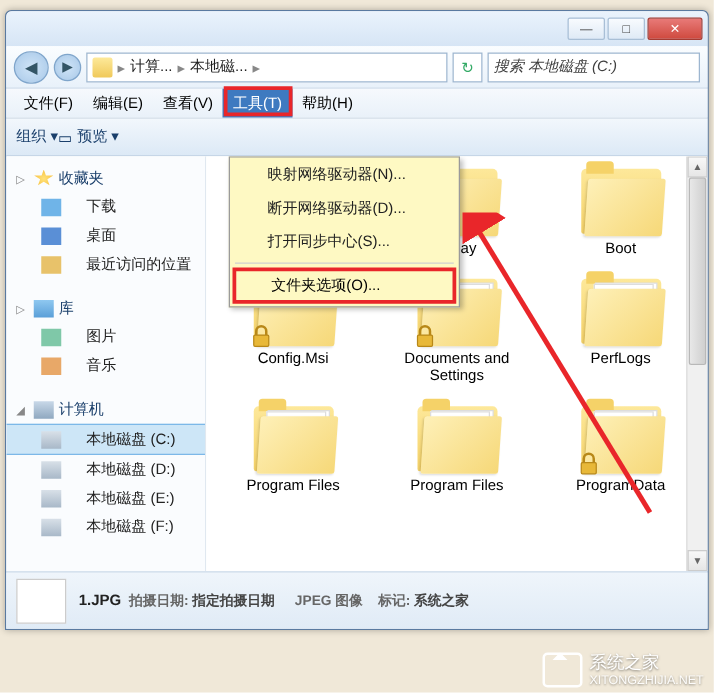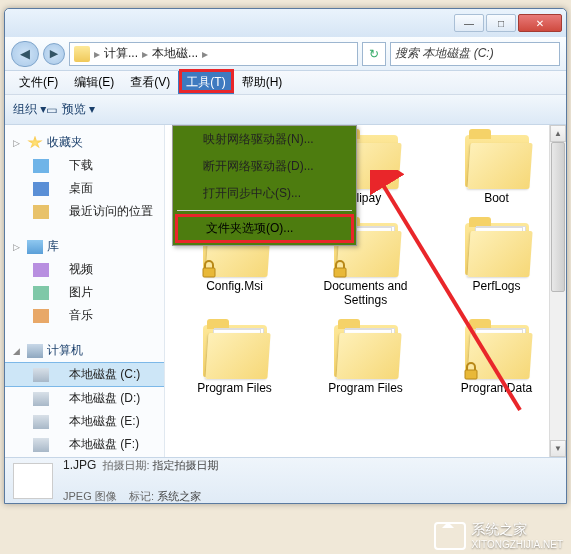--- a/index.html
+++ b/index.html
@@ -52,30 +52,30 @@
 .content { flex: 1; background: #fff; overflow: auto; padding: 10px 8px; position: relative; }
 .grid { display: grid; grid-template-columns: repeat(3, 1fr); gap: 18px 8px; }
 .folder { display: flex; flex-direction: column; align-items: center; font-size: 12px; text-align: center; gap: 4px; }
 .fold-icon { width: 64px; height: 52px; position: relative; }
 .fold-back { position: absolute; inset: 0; background: linear-gradient(#fde89a,#f5d268); border-radius: 4px 4px 2px 2px; }
 .fold-back::before { content: ''; position: absolute; top: -6px; left: 4px; width: 22px; height: 10px; background: #f5d268; border-radius: 3px 3px 0 0; }
 .fold-front { position: absolute; left: 4px; right: -2px; top: 8px; bottom: -2px; background: linear-gradient(135deg,#fef0b8,#f6d878); border-radius: 2px; transform: skewX(-4deg); box-shadow: -1px 1px 2px rgba(0,0,0,0.15); }
 .fold-lock { position: absolute; bottom: -4px; left: -4px; width: 20px; height: 20px; }
 .fold-pages { position: absolute; top: 4px; left: 10px; right: 6px; bottom: 6px; background: #fff; border: 1px solid #ddd; box-shadow: 2px 0 0 #fff, 2px 0 0 1px #ddd; }
 
-.dropdown { position: absolute; top: 0; left: 167px; width: 185px; background: #4d7c0f; border: 1px solid #9a9a9a; box-shadow: 2px 2px 4px rgba(0,0,0,0.25); font-size: 12px; z-index: 10; }
+.dropdown { position: absolute; top: 0; left: 178px; width: 185px; background: #fef9c3; border: 1px solid #9a9a9a; box-shadow: 2px 2px 4px rgba(0,0,0,0.25); font-size: 12px; z-index: 10; }
 .dd-item { padding: 5px 12px 5px 30px; color: #222; }
 .dd-highlight { border: 3px solid #e9262a; margin: 2px; padding: 3px 10px 3px 28px; }
 .dd-sep { height: 1px; background: #cfcfcf; margin: 3px 4px; }
 
 .arrow-svg { position: absolute; top: 170px; left: 370px; pointer-events: none; z-index: 11; }
 
 .statusbar { height: 46px; background: linear-gradient(#eff5fb,#e0ebf6); border-top: 1px solid #c6d6e7; display: flex; align-items: center; padding: 4px 8px; font-size: 11px; gap: 10px; }
 .thumb { width: 40px; height: 36px; background: #fff; border: 1px solid #ccc; }
-.stat-txt { display: flex; flex-direction: column; gap: 16px; color: #444; }
+.stat-txt { display: flex; flex-direction: row; gap: 16px; color: #444; font-weight: bold; }
 .stat-txt .fn { color: #222; font-size: 12px; }
 .stat-meta { color: #666; }
 
 .watermark { position: absolute; bottom: 4px; right: 8px; display: flex; align-items: center; gap: 6px; color: #fff; font-size: 14px; text-shadow: 0 1px 2px rgba(0,0,0,0.5); }
 .wm-logo { width: 32px; height: 28px; border: 2px solid #fff; border-radius: 4px; position: relative; }
 .wm-logo::before { content: ''; position: absolute; top: -8px; left: 6px; width: 0; height: 0; border: 6px solid transparent; border-bottom-color: #fff; }
 .wm-url { font-size: 10px; opacity: .9; }
 
 .scrollbar { position: absolute; right: 0; top: 0; bottom: 0; width: 17px; background: #f0f0f0; border-left: 1px solid #dcdcdc; }
 .scroll-btn { height: 17px; background: linear-gradient(#f8f8f8,#e6e6e6); border: 1px solid #ccc; display: flex; align-items: center; justify-content: center; font-size: 8px; color: #666; }
@@ -150,24 +150,20 @@
             <span>最近访问的位置</span>
           </div>
       </div>
       <div class="side-group">
         <div class="side-head">
             <span class="tri">▷</span>
             <span class="si-icon ic-lib"></span>
             <span>库</span>
           </div>
         <div class="side-item">
-            <span class="si-icon ic-vid"></span>
-            <span>视频</span>
-          </div>
-        <div class="side-item">
             <span class="si-icon ic-pic"></span>
             <span>图片</span>
           </div>
         <div class="side-item">
             <span class="si-icon ic-mus"></span>
             <span>音乐</span>
           </div>
       </div>
       <div class="side-group">
         <div class="side-head">

